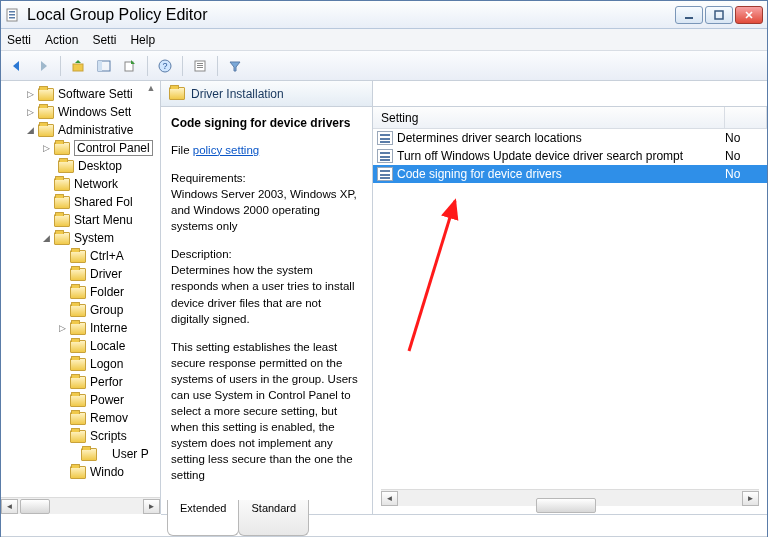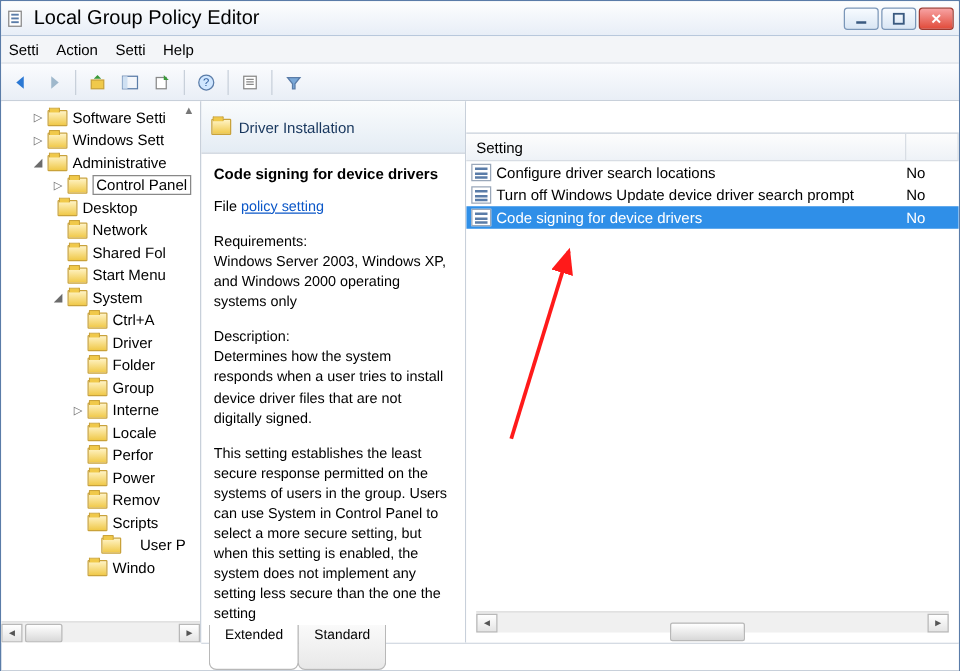--- a/index.html
+++ b/index.html
@@ -24,21 +24,21 @@
 .tree-exp { width:11px; height:11px; margin-right:2px; display:inline-flex; align-items:center; justify-content:center; color:#6b6b6b; font-size:9px; }
 .folder-icon { width:16px; height:13px; background: linear-gradient(#fff3c4,#f0c94a); border:1px solid #c9a23a; border-radius:1px; margin-right:4px; flex-shrink:0; position:relative; }
 .folder-icon::before { content:""; position:absolute; top:-3px; left:0; width:7px; height:3px; background:#f0c94a; border:1px solid #c9a23a; border-bottom:none; border-radius:1px 1px 0 0; }
 .tree-label { overflow:hidden; text-overflow:clip; }
 .tree-label.boxed { border:1px solid #888; background:#fff; padding:0 2px; }
 .tree-hscroll { position:absolute; bottom:0; left:0; right:0; height:17px; background:#f0f0f0; border-top:1px solid #dcdcdc; display:flex; align-items:center; }
 .sb-btn { width:17px; height:15px; background:linear-gradient(#fff,#e4e4e4); border:1px solid #b8b8b8; display:flex; align-items:center; justify-content:center; font-size:8px; color:#555; }
 .sb-thumb { height:15px; background:linear-gradient(#fff,#d8d8d8); border:1px solid #b8b8b8; border-radius:2px; }
 .tree-vscroll-arrow { position:absolute; top:2px; right:2px; width:14px; height:14px; font-size:9px; color:#777; text-align:center; }
 .middle-pane { width: 212px; border-right:1px solid #c8d0da; background:#fff; display:flex; flex-direction:column; }
-.folder-header { height:42px; background:linear-gradient(#fafcfd,#e4ecf4); border-bottom:1px solid #c8d0da; display:flex; align-items:center; padding:0 8px; font-size:12px; color:#17365d; }
+.folder-header { height:26px; background:linear-gradient(#fafcfd,#e4ecf4); border-bottom:1px solid #c8d0da; display:flex; align-items:center; padding:0 8px; font-size:12px; color:#17365d; }
 .folder-header .folder-icon { margin-right:6px; }
 .detail-body { padding:8px 10px; font-size:11.5px; line-height:1.4; overflow:hidden; flex:1; }
 .detail-title { font-weight:bold; margin-bottom:10px; font-size:12px; }
 .detail-edit { margin-bottom:12px; }
 .detail-edit a { color:#0b57c8; text-decoration:underline; }
 .detail-section { margin-bottom:12px; }
 .right-pane { flex:1; display:flex; flex-direction:column; background:#fff; position:relative; }
 .list-header { height:22px; border-bottom:1px solid #d8dde4; display:flex; align-items:stretch; background:linear-gradient(#fdfdfd,#eef2f7); font-size:12px; margin-top:26px; }
 .right-blank-top { position:absolute; top:0; left:0; right:0; height:26px; background:#fff; border-bottom:1px solid #c8d0da; }
 .col { padding:3px 8px; border-right:1px solid #d8dde4; display:flex; align-items:center; }
@@ -173,21 +173,21 @@
           <div class="tree-item" style="padding-left: 24px;">
             <span class="tree-exp">◢</span>
             <span class="folder-icon"></span>
             <span class="tree-label">Administrative</span>
           </div>
           <div class="tree-item" style="padding-left: 40px;">
             <span class="tree-exp">▷</span>
             <span class="folder-icon"></span>
             <span class="tree-label boxed">Control Panel</span>
           </div>
-          <div class="tree-item" style="padding-left: 32px;">
+          <div class="tree-item" style="padding-left: 44px;">
             <span class="tree-exp"></span>
             <span class="folder-icon"></span>
             <span class="tree-label">Desktop</span>
           </div>
           <div class="tree-item" style="padding-left: 40px;">
             <span class="tree-exp"></span>
             <span class="folder-icon"></span>
             <span class="tree-label">Network</span>
           </div>
           <div class="tree-item" style="padding-left: 40px;">
@@ -227,20 +227,25 @@
           </div>
           <div class="tree-item" style="padding-left: 56px;">
             <span class="tree-exp">▷</span>
             <span class="folder-icon"></span>
             <span class="tree-label">Interne</span>
           </div>
           <div class="tree-item" style="padding-left: 56px;">
             <span class="tree-exp"></span>
             <span class="folder-icon"></span>
             <span class="tree-label">Locale</span>
+          </div>
+          <div class="tree-item" style="padding-left: 56px;">
+            <span class="tree-exp"></span>
+            <span class="folder-icon"></span>
+            <span class="tree-label">Logon</span>
           </div>
           <div class="tree-item" style="padding-left: 56px;">
             <span class="tree-exp"></span>
             <span class="folder-icon"></span>
             <span class="tree-label">Perfor</span>
           </div>
           <div class="tree-item" style="padding-left: 56px;">
             <span class="tree-exp"></span>
             <span class="folder-icon"></span>
             <span class="tree-label">Power</span>
@@ -300,21 +305,21 @@
 
     <div class="right-pane">
       <div class="right-blank-top"></div>
       <div class="list-header">
         <div class="col setting">Setting</div>
         <div class="col state"></div>
       </div>
       <div class="list-body" id="list-body">
           <div class="row">
             <span class="row-icon"></span>
-            <span class="cell-setting">Configure driver search locations</span>
+            <span class="cell-setting">Determines driver search locations</span>
             <span class="cell-state">No</span>
           </div>
           <div class="row">
             <span class="row-icon"></span>
             <span class="cell-setting">Turn off Windows Update device driver search prompt</span>
             <span class="cell-state">No</span>
           </div>
           <div class="row selected">
             <span class="row-icon"></span>
             <span class="cell-setting">Code signing for device drivers</span>

